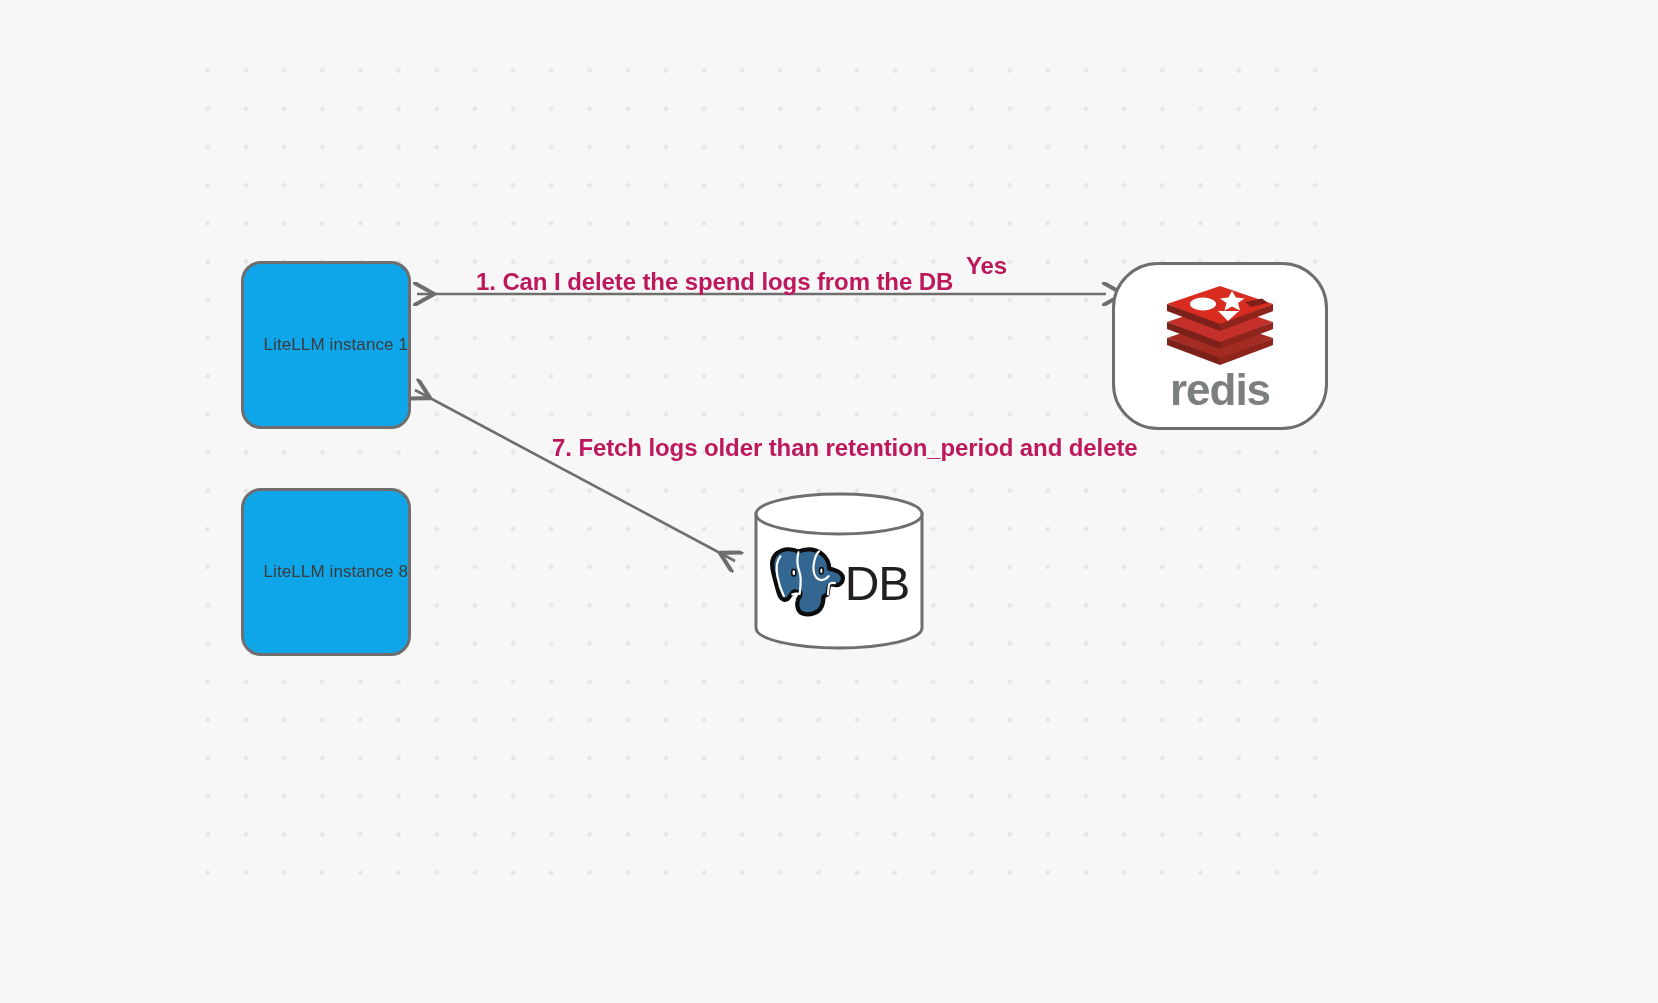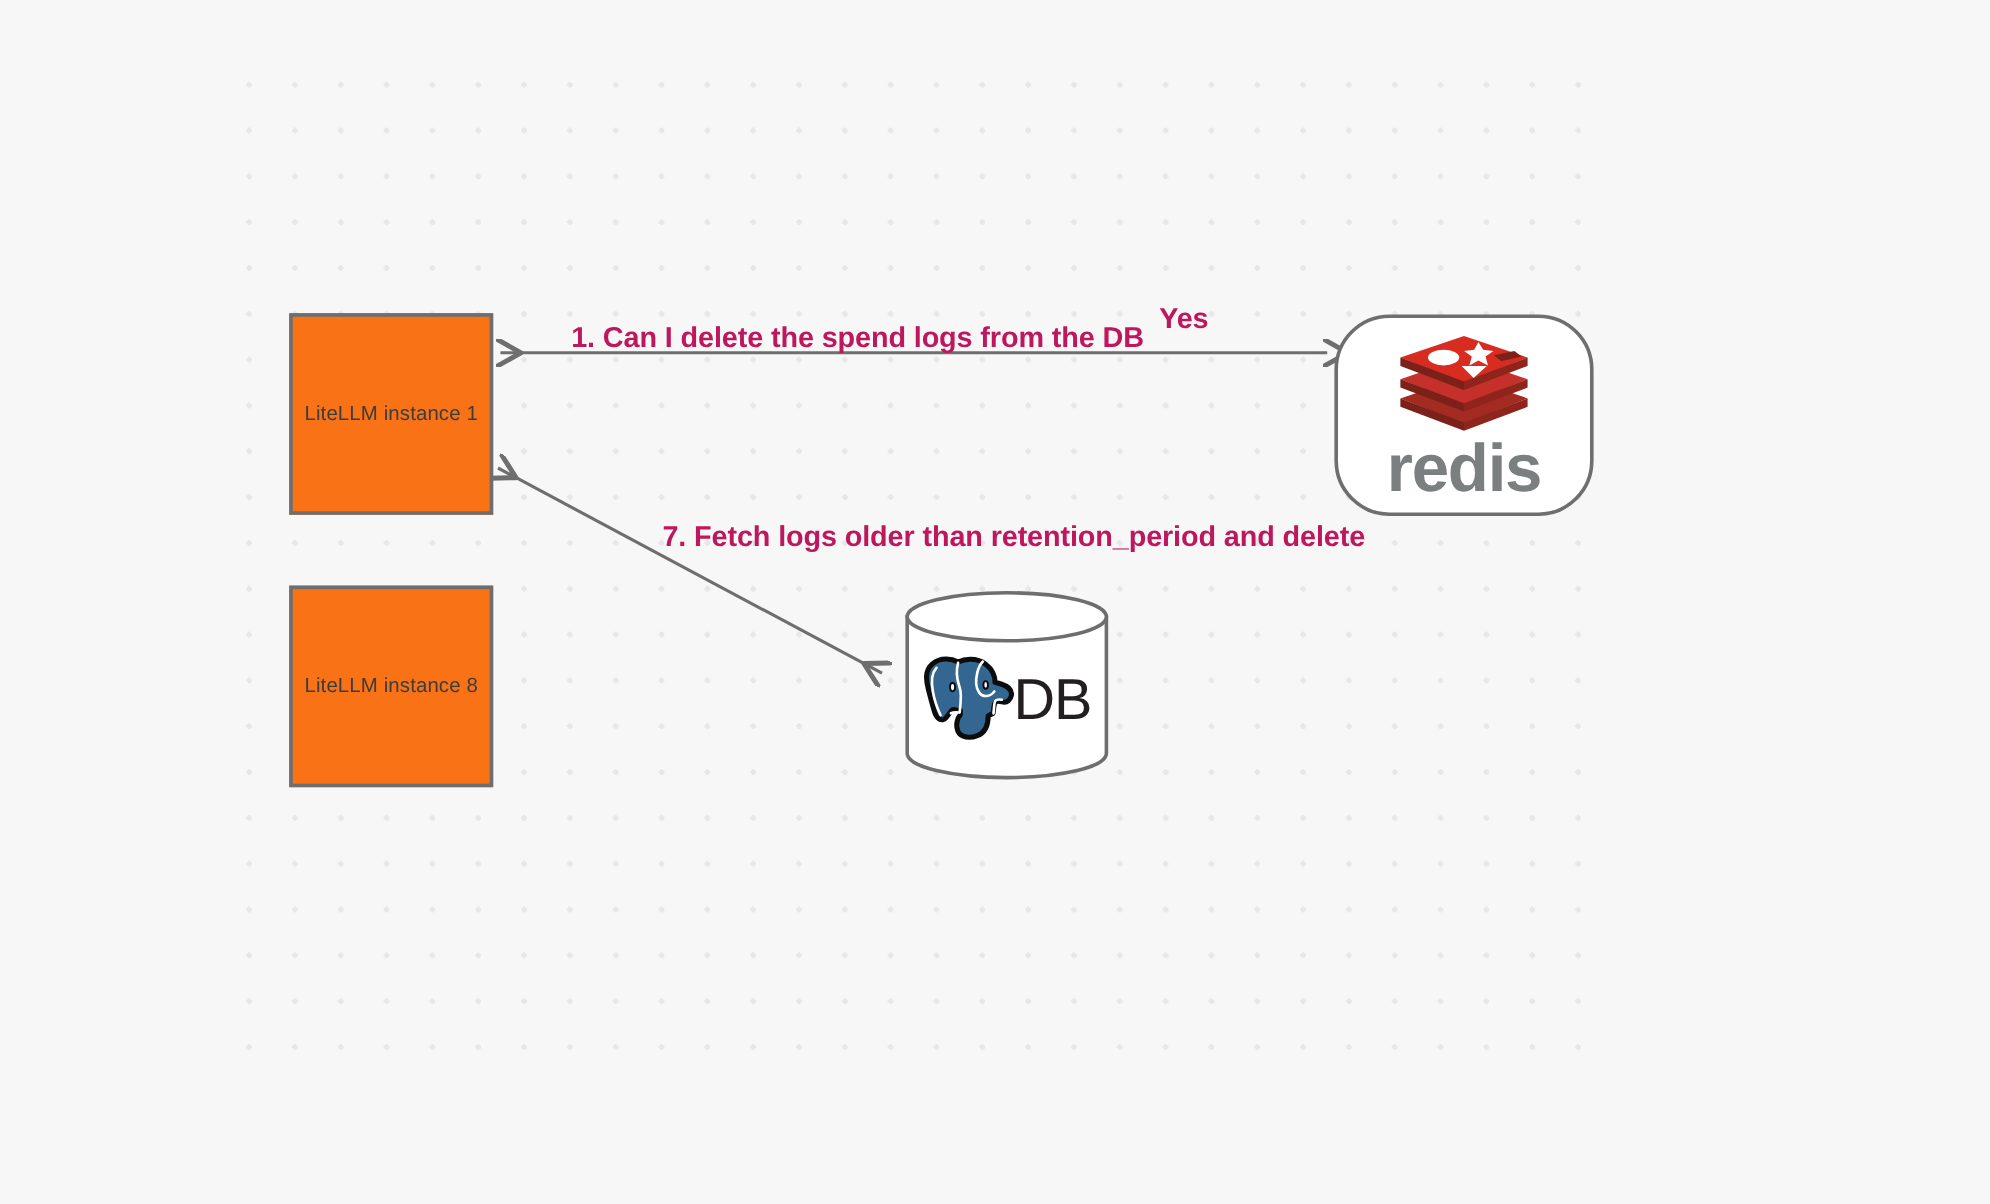--- a/index.html
+++ b/index.html
@@ -36,26 +36,26 @@
     position: absolute;
     left: 0; top: 0;
     width: 1658px;
     height: 1003px;
     pointer-events: none;
   }
 
   
   .node-box {
     position: absolute;
-    background: #f97316;
+    background: #0ea5e9;
     border: 3px solid #6e6e6e;
-    border-radius: 0;
+    border-radius: 20px;
     display: flex;
     align-items: center;
-    justify-content: center;
+    justify-content: flex-end;
   }
   .node-box .node-label {
     font-size: 17px;
     color: #3c3c3c;
     font-family: "Liberation Sans", sans-serif;
     letter-spacing: 0.1px;
   }
 
   #node-litellm-1 { left: 241px; top: 261px; width: 170px; height: 168px; }
   #node-litellm-2 { left: 241px; top: 488px; width: 170px; height: 168px; }
@@ -72,21 +72,21 @@
     border: 3px solid #6e6e6e;
     border-radius: 46px;
     display: flex;
     flex-direction: column;
     align-items: center;
     justify-content: center;
     gap: 2px;
   }
   #redis-logo-icon { display: block; }
   #redis-wordmark {
-    font-size: 56px;
+    font-size: 44px;
     font-weight: 700;
     color: #7b7f80;
     letter-spacing: -1px;
     line-height: 1;
     font-family: "Liberation Sans", sans-serif;
   }
 
   
   #node-db {
     position: absolute;

